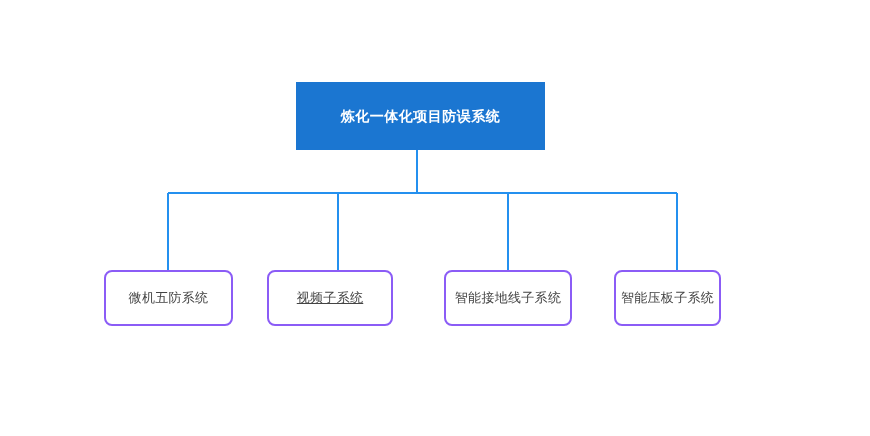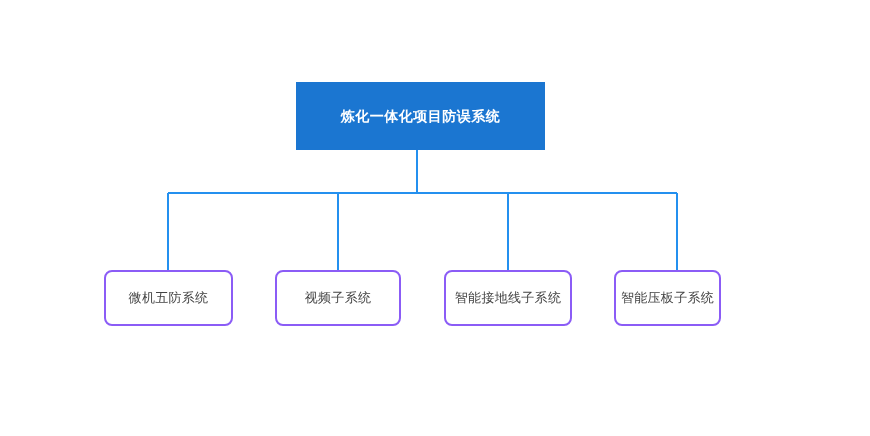--- a/index.html
+++ b/index.html
@@ -52,21 +52,21 @@
     height: 56px;
     background: #ffffff;
     border: 2px solid #8b5cf6;
     border-radius: 8px;
     color: #444444;
     font-size: 13px;
     font-weight: normal;
     letter-spacing: 0.3px;
   }
   .node-child.c0 { left: 104px; width: 129px; }
-  .node-child.c1 { left: 275px; width: 126px; }
+  .node-child.c1 { left: 267px; width: 126px; text-decoration: underline; }
   .node-child.c2 { left: 444px; width: 128px; }
   .node-child.c3 { left: 614px; width: 107px; }
   .node-label {
     display: block;
     white-space: nowrap;
     line-height: 1.2;
   }
 </style>
 </head>
 <body>

